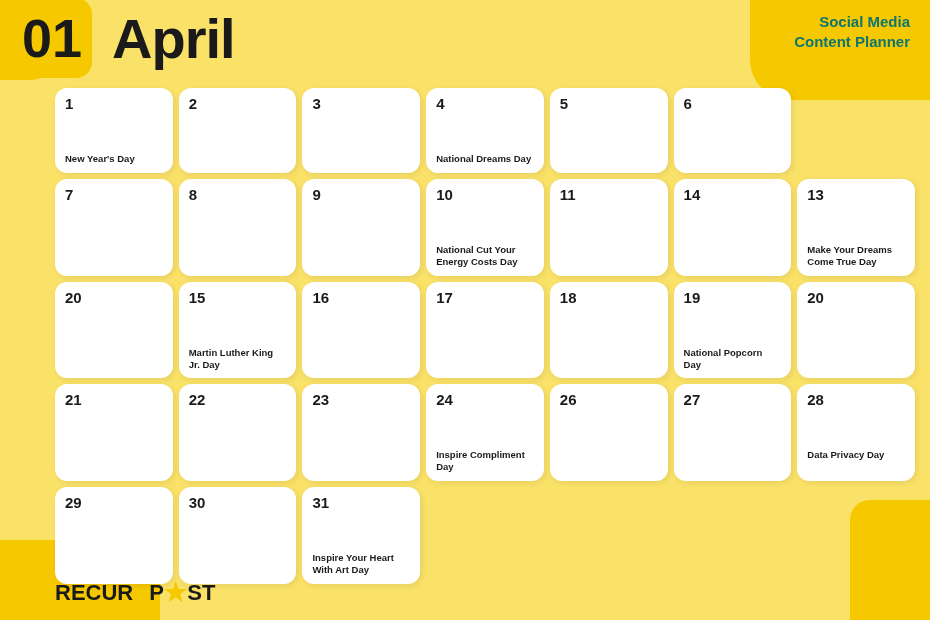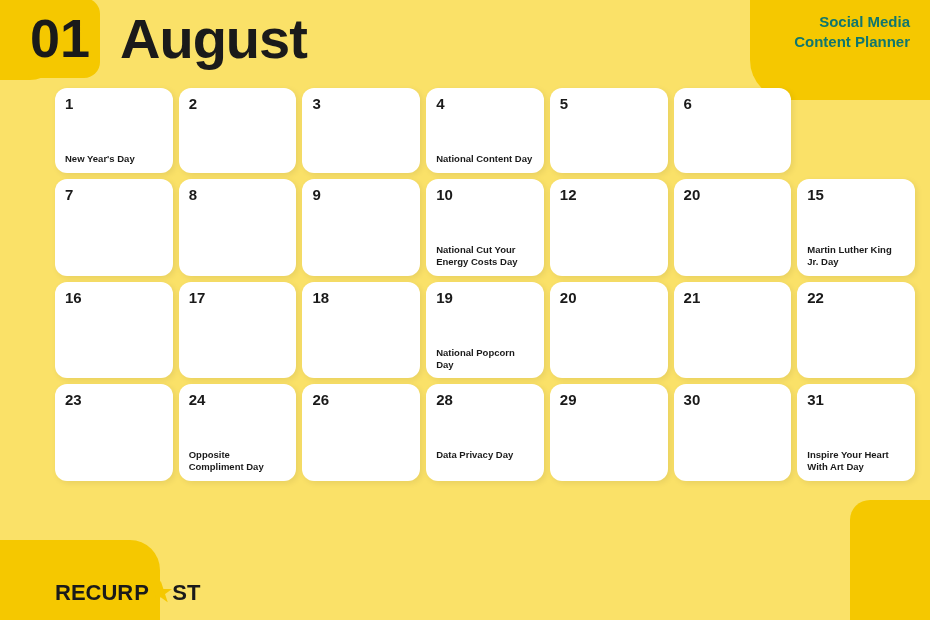--- a/index.html
+++ b/index.html
@@ -42,21 +42,21 @@
       border-radius: 20px 0 0 0;
     }
 
     
     .header {
       position: absolute;
       top: 0; left: 0; right: 0;
       height: 76px;
       display: flex;
       align-items: center;
-      padding: 0 20px;
+      padding: 0 12px;
     }
     .month-number {
       font-size: 54px;
       font-weight: 900;
       color: #1a1a1a;
       background: #F5C800;
       width: 80px;
       height: 80px;
       display: flex;
       align-items: center;
@@ -127,21 +127,21 @@
     
     .logo {
       position: absolute;
       bottom: 12px;
       left: 55px;
       font-size: 22px;
       font-weight: 900;
       color: #1a1a1a;
       display: flex;
       align-items: center;
-      gap: 1px;
+      gap: 16px;
     }
     .logo-recur { color: #1a1a1a; }
     .logo-post {
       color: #1a1a1a;
       display: flex;
       align-items: center;
       text-align: right;
     }
     .logo-star {
       color: #F5C800;
@@ -152,41 +152,41 @@
 </head>
 <body>
 
 <div class="bg-shape-tl"></div>
 <div class="bg-shape-tr"></div>
 <div class="bg-shape-bl"></div>
 <div class="bg-shape-br"></div>
 
 <div class="header">
   <div class="month-number">01</div>
-  <div class="month-name">August</div>
+  <div class="month-name">April</div>
   <div class="social-media-label">
     <span>Social Media</span><br>
     <span>Content Planner</span>
   </div>
 </div>
 
 <div class="calendar" id="calendar-grid">
 <div class="day-cell">
       <div class="day-number">1</div>
       <div class="day-event">New Year's Day</div>
     </div>
     <div class="day-cell">
       <div class="day-number">2</div>
     </div>
     <div class="day-cell">
       <div class="day-number">3</div>
     </div>
     <div class="day-cell">
       <div class="day-number">4</div>
-      <div class="day-event">National Content Day</div>
+      <div class="day-event">National Dreams Day</div>
     </div>
     <div class="day-cell">
       <div class="day-number">5</div>
     </div>
     <div class="day-cell">
       <div class="day-number">6</div>
     </div>
     <div class="day-cell empty"></div>
     <div class="day-cell">
       <div class="day-number">7</div>
@@ -195,21 +195,28 @@
       <div class="day-number">8</div>
     </div>
     <div class="day-cell">
       <div class="day-number">9</div>
     </div>
     <div class="day-cell">
       <div class="day-number">10</div>
       <div class="day-event">National Cut Your Energy Costs Day</div>
     </div>
     <div class="day-cell">
-      <div class="day-number">12</div>
+      <div class="day-number">11</div>
+    </div>
+    <div class="day-cell">
+      <div class="day-number">14</div>
+    </div>
+    <div class="day-cell">
+      <div class="day-number">13</div>
+      <div class="day-event">Make Your Dreams Come True Day</div>
     </div>
     <div class="day-cell">
       <div class="day-number">20</div>
     </div>
     <div class="day-cell">
       <div class="day-number">15</div>
       <div class="day-event">Martin Luther King Jr. Day</div>
     </div>
     <div class="day-cell">
       <div class="day-number">16</div>
@@ -231,24 +238,27 @@
       <div class="day-number">21</div>
     </div>
     <div class="day-cell">
       <div class="day-number">22</div>
     </div>
     <div class="day-cell">
       <div class="day-number">23</div>
     </div>
     <div class="day-cell">
       <div class="day-number">24</div>
-      <div class="day-event">Opposite Compliment Day</div>
+      <div class="day-event">Inspire Compliment Day</div>
     </div>
     <div class="day-cell">
       <div class="day-number">26</div>
+    </div>
+    <div class="day-cell">
+      <div class="day-number">27</div>
     </div>
     <div class="day-cell">
       <div class="day-number">28</div>
       <div class="day-event">Data Privacy Day</div>
     </div>
     <div class="day-cell">
       <div class="day-number">29</div>
     </div>
     <div class="day-cell">
       <div class="day-number">30</div>

